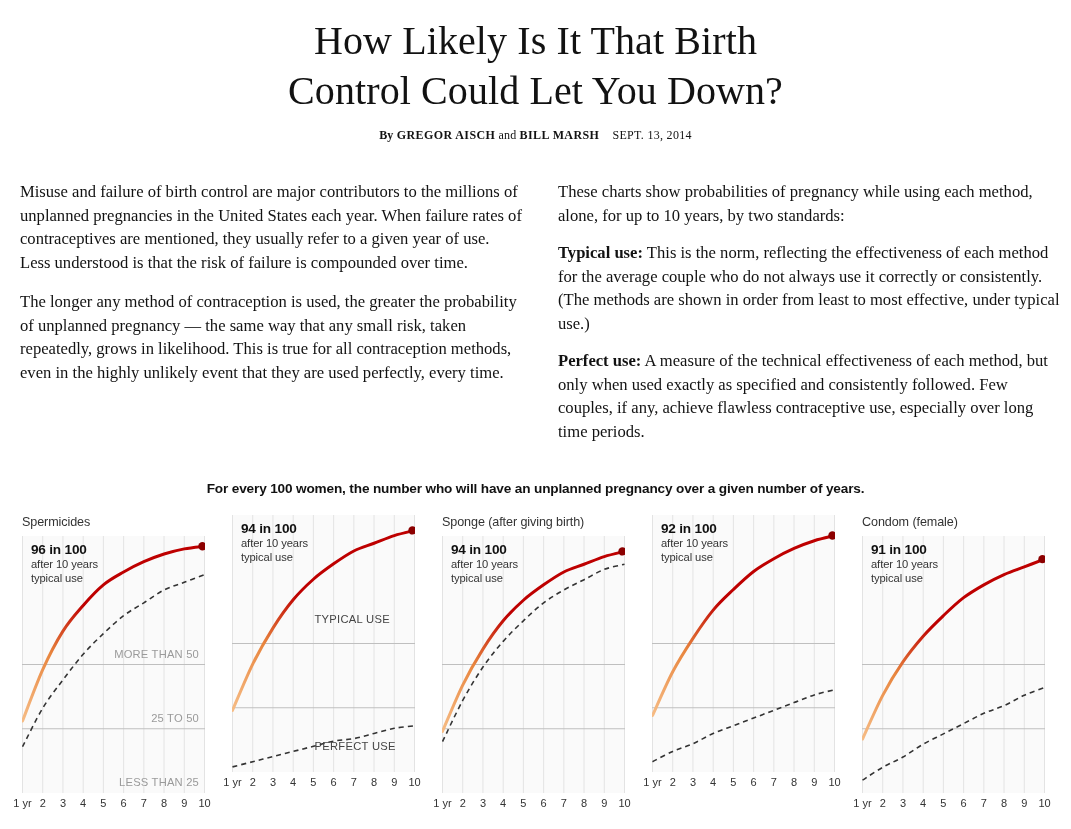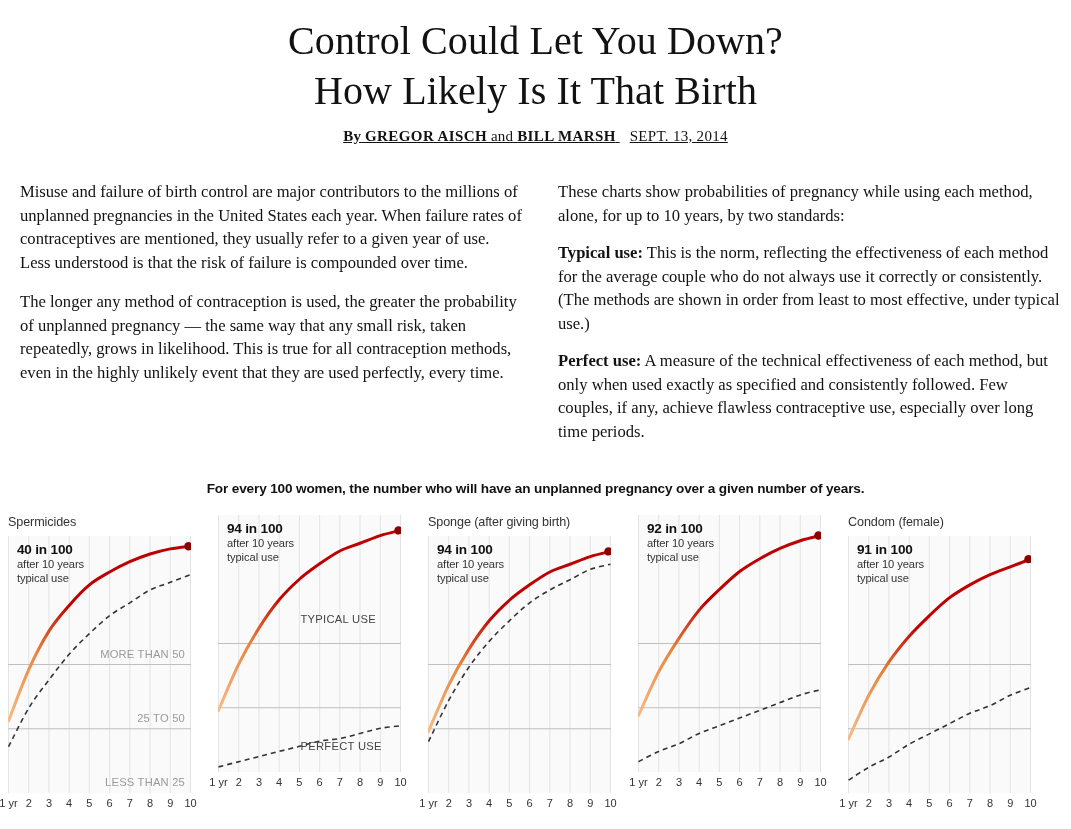--- a/index.html
+++ b/index.html
@@ -19,25 +19,24 @@
     line-height:50px;
     font-weight:400;
     color:#121212;
     margin:16px auto 0 auto;
     width:800px;
     letter-spacing:.1px;
   }
   .byline{
     text-align:center;
     font-family:"Liberation Serif","DejaVu Serif",serif;
-    font-size:15px;
+    font-size:12px;
     color:#121212;
     margin-top:12px;
     letter-spacing:.2px;
-    text-decoration:underline;
   }
   .byline .nm{font-variant:small-caps;font-weight:700;letter-spacing:.4px;}
   .byline .dt{font-variant:small-caps;margin-left:10px;letter-spacing:.3px;}
   .byline .by{font-weight:700;}
   
   .cols{
     position:absolute;
     top:172px;left:20px;
     width:1040px;
     display:flex;
@@ -65,21 +64,21 @@
     letter-spacing:-.15px;
   }
   .charts{
     position:absolute;
     top:515px;left:0;
     width:1071px;
     display:flex;
   }
   .panel{width:205px;margin-right:5px;}
   .panel:last-child{margin-right:0;}
-  .panel:first-child{margin-left:8px;}
+  .panel:first-child{margin-left:22px;}
   .panel-title{
     font-family:"Liberation Sans","DejaVu Sans",sans-serif;
     font-size:12.6px;
     color:#333;
     height:21px;
     white-space:nowrap;
     letter-spacing:-.1px;
   }
   .panel-title sup{font-size:8.5px;}
   .plot{position:relative;width:183px;height:257px;}
@@ -101,22 +100,22 @@
     position:relative;width:183px;height:22px;
     font-family:"Liberation Sans","DejaVu Sans",sans-serif;
     font-size:11px;color:#333;
   }
   .xaxis span{position:absolute;top:4px;transform:translateX(-50%);white-space:nowrap;}
 </style>
 </head>
 <body>
 
 <div class="headline">
+  <div>How Likely Is It That Birth</div>
   <div>Control Could Let You Down?</div>
-  <div>How Likely Is It That Birth</div>
 </div>
 
 <div class="byline">
   <span class="by">By</span>
   <span class="nm">GREGOR AISCH</span>
   <span>and</span>
   <span class="nm">BILL MARSH</span>
   <span class="dt">SEPT. 13, 2014</span>
 </div>
 
@@ -162,21 +161,21 @@
             <line x1="0" y1="128.5" x2="183" y2="128.5" stroke="#BFBFBF" stroke-width="1"></line>
           </g>
           <text x="177" y="121.5" text-anchor="end" font-family="&quot;Liberation Sans&quot;,&quot;DejaVu Sans&quot;,sans-serif" font-size="11.2" fill="#9A9A9A" letter-spacing="0.2">MORE THAN 50</text>
           <text x="177" y="185.75" text-anchor="end" font-family="&quot;Liberation Sans&quot;,&quot;DejaVu Sans&quot;,sans-serif" font-size="11.2" fill="#9A9A9A" letter-spacing="0.2">25 TO 50</text>
           <text x="177" y="250" text-anchor="end" font-family="&quot;Liberation Sans&quot;,&quot;DejaVu Sans&quot;,sans-serif" font-size="11.2" fill="#9A9A9A" letter-spacing="0.2">LESS THAN 25</text>
           <path d="M0.50,210.74C3.87,204.31 13.98,183.33 20.72,172.19C27.46,161.05 34.20,152.92 40.94,143.92C47.69,134.93 54.43,125.93 61.17,118.22C67.91,110.51 74.65,104.08 81.39,97.66C88.13,91.23 94.87,84.81 101.61,79.67C108.35,74.53 115.09,71.10 121.83,66.82C128.57,62.54 135.31,57.40 142.06,53.97C148.80,50.54 155.54,48.83 162.28,46.26C169.02,43.69 179.13,39.84 182.50,38.55" fill="none" stroke="#333333" stroke-width="1.6" stroke-dasharray="5,4" stroke-linecap="butt"></path>
           <path d="M0.50,185.04C3.87,176.47 13.98,148.63 20.72,133.64C27.46,118.65 34.20,105.80 40.94,95.09C47.69,84.38 54.43,77.10 61.17,69.39C67.91,61.68 74.65,54.40 81.39,48.83C88.13,43.26 94.87,39.83 101.61,35.98C108.35,32.12 115.09,28.70 121.83,25.70C128.57,22.70 135.31,20.13 142.06,17.99C148.80,15.85 155.54,14.14 162.28,12.85C169.02,11.57 179.13,10.71 182.50,10.28" fill="none" stroke="url(#g0)" stroke-width="3" stroke-linecap="round"></path>
           <circle cx="180.5" cy="10.280000000000001" r="4.2" fill="#8C0000"></circle>
         </svg>
         <div class="callout">
-          <span class="big">40 in 100</span>
+          <span class="big">96 in 100</span>
           <span class="sm">after 10 years</span>
           <span class="sm">typical use</span>
         </div>
       </div>
       <div class="xaxis">
         <span style="left: 0.5px;">1 yr</span>
         <span style="left: 20.7222px;">2</span>
         <span style="left: 40.9444px;">3</span>
         <span style="left: 61.1667px;">4</span>
         <span style="left: 81.3889px;">5</span>

